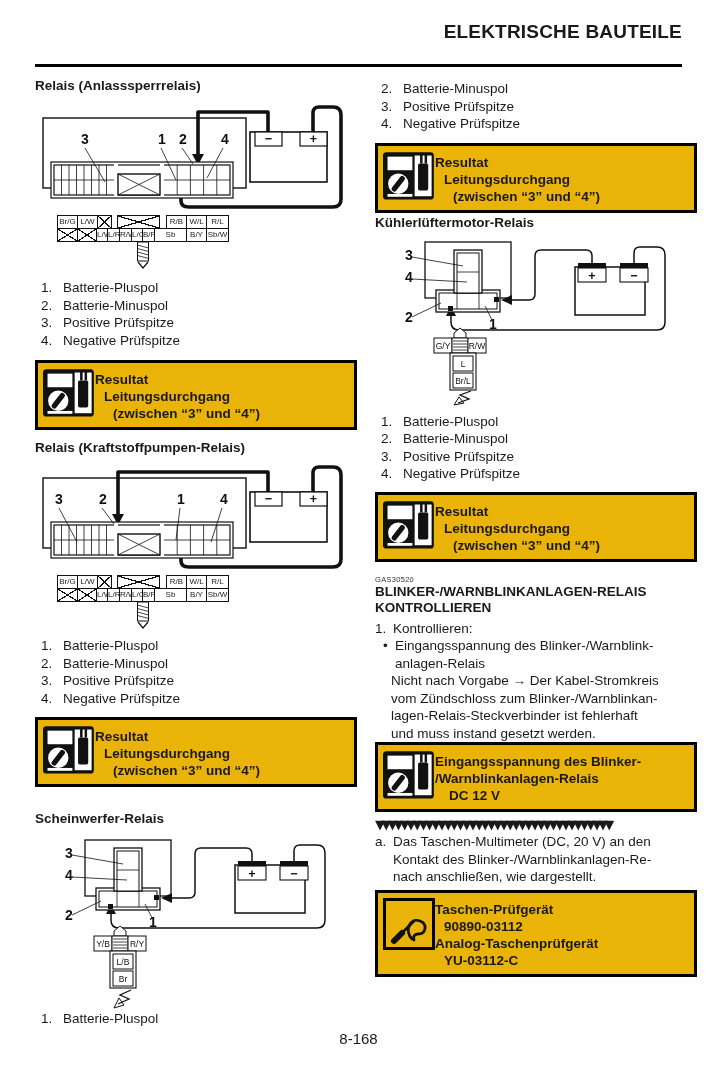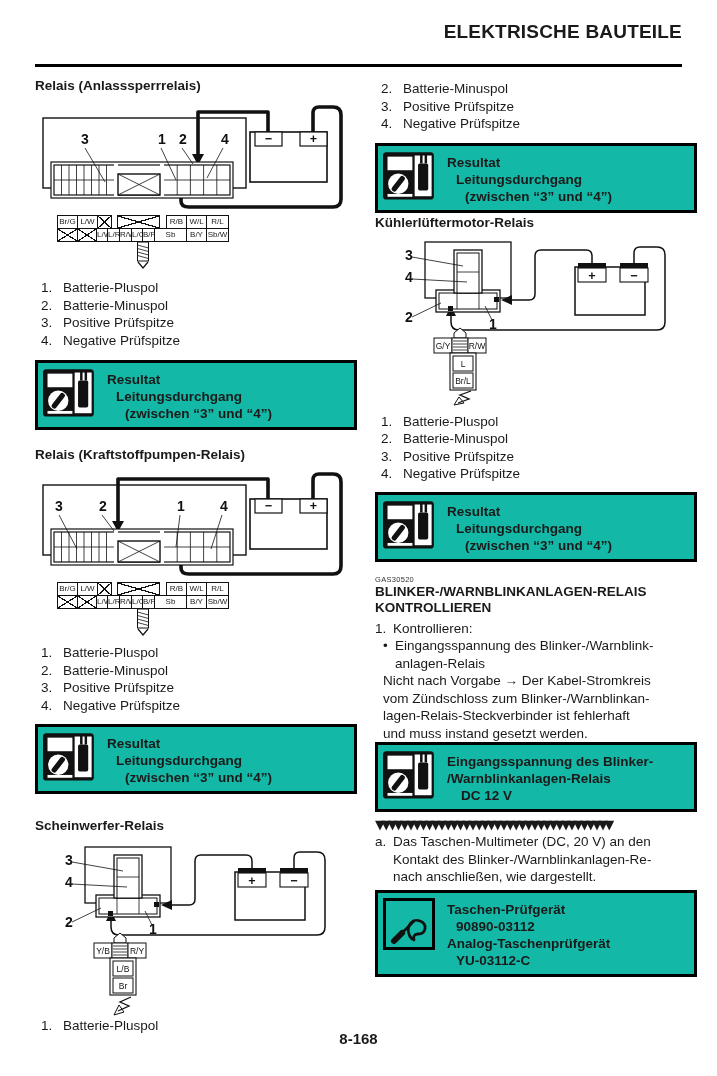--- a/index.html
+++ b/index.html
@@ -24,31 +24,31 @@
   .wtc{position:absolute;box-sizing:border-box;height:14px;border:1px solid #111;background:#fff;
        font-size:8px;line-height:12px;text-align:center;overflow:hidden;}
   .wtx{background-image:
     linear-gradient(to top right,transparent calc(50% - .6px),#111 calc(50% - .6px),#111 calc(50% + .6px),transparent calc(50% + .6px)),
     linear-gradient(to bottom right,transparent calc(50% - .6px),#111 calc(50% - .6px),#111 calc(50% + .6px),transparent calc(50% + .6px));}
   .r1{top:0;} .r2{top:13px;}
   
   .numlist{font-size:13.5px;line-height:17.5px;margin-left:6px;}
   .li .n{display:inline-block;width:22px;}
   
-  .box{border:3px solid #000;background:#14b8a6;display:flex;gap:12px;padding:5px;align-items:flex-start;box-sizing:border-box;}
+  .box{border:3px solid #000;background:#eab308;display:flex;padding:5px;align-items:flex-start;box-sizing:border-box;}
   .box-lines{font-size:13.5px;font-weight:bold;line-height:17px;padding-top:3px;}
   .ind1{padding-left:9px;} .ind2{padding-left:18px;} .ind3{padding-left:14px;}
   .icon52{width:52px;height:52px;flex:0 0 52px;}
   .tool-frame{width:46px;height:46px;flex:0 0 46px;border:3px solid #000;}
   .gas{font-size:7.5px;letter-spacing:.3px;color:#333;line-height:9px;}
   .h-big{font-size:13.5px;font-weight:bold;line-height:16.5px;margin:0;}
   .body-t{font-size:13.5px;line-height:17.5px;}
   .flexrow{display:flex;}
   .jump{font-family:"DejaVu Sans",sans-serif;font-size:13px;letter-spacing:-3.8px;white-space:nowrap;overflow:hidden;width:322px;line-height:13px;}
-  .footer{position:absolute;top:1030px;left:0;width:717px;text-align:center;font-size:15px;font-weight:bold;}
+  .footer{position:absolute;top:1030px;left:0;width:717px;text-align:center;font-size:15px;font-weight:normal;}
 </style>
 </head>
 <body>
 
 <div class="page">
 
   <div class="header-title">ELEKTRISCHE BAUTEILE</div>
   <div class="header-rule"></div>
 
   <div class="col col-left">
@@ -149,21 +149,21 @@
           <rect x="36.8" y="3" width="2.2" height="8" fill="#111"></rect>
         <rect x="4" y="38" width="22" height="2.5" fill="#fff"></rect>
       </svg>
       <div class="box-lines">
         <div>Resultat</div>
         <div class="ind1">Leitungsdurchgang</div>
         <div class="ind2">(zwischen “3” und “4”)</div>
       </div>
     </div>
 
-    <div class="h-sec" style="margin-top:17px">Relais (Kraftstoffpumpen-Relais)</div>
+    <div class="h-sec" style="margin-top:10px">Relais (Kraftstoffpumpen-Relais)</div>
 
     <svg width="322" height="112" viewBox="0 0 322 112" style="margin-top:6px">
       <rect x="8" y="16" width="203" height="70" class="ol" stroke-width="1.4"></rect>
       <path class="w" d="M233,30 V10 H83 V52"></path>
       <polygon points="77,52 89,52 83,63" fill="#111"></polygon>
       <path class="w" d="M278,30 V11 Q278,5 284,5 H298 Q306,5 306,13 V97 Q306,105 298,105 H154 Q146,105 146,99 V92"></path>
       <polygon points="140,93 152,93 146,82" fill="#111"></polygon>
       <rect x="215" y="30" width="77" height="50" class="ol" stroke-width="1.6"></rect>
       <rect x="220" y="30" width="27" height="14" class="ol" stroke-width="1.2"></rect>
       <rect x="265" y="30" width="27" height="14" class="ol" stroke-width="1.2"></rect>
@@ -439,21 +439,21 @@
     </div>
 
     <div class="body-t flexrow" style="margin-left:8px">
       <span style="width:12px;flex:0 0 12px">•</span>
       <span>
         <div>Eingangsspannung des Blinker-/Warnblink-</div>
         <div>anlagen-Relais</div>
       </span>
     </div>
 
-    <div class="body-t" style="margin-left:8px">
+    <div class="body-t" style="margin-left:16px">
       <div>Nicht nach Vorgabe → Der Kabel-Stromkreis</div>
       <div>vom Zündschloss zum Blinker-/Warnblinkan-</div>
       <div>lagen-Relais-Steckverbinder ist fehlerhaft</div>
       <div>und muss instand gesetzt werden.</div>
     </div>
 
     <div class="box" style="">
       <svg class="icon52" viewBox="0 0 46 46">
         <rect x="0" y="1" width="45" height="42" rx="3" fill="#111"></rect>
         <rect x="4" y="5" width="22" height="12" fill="#fff"></rect>

